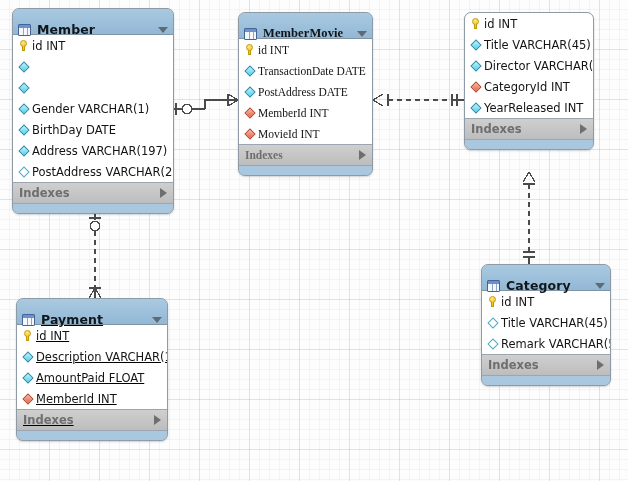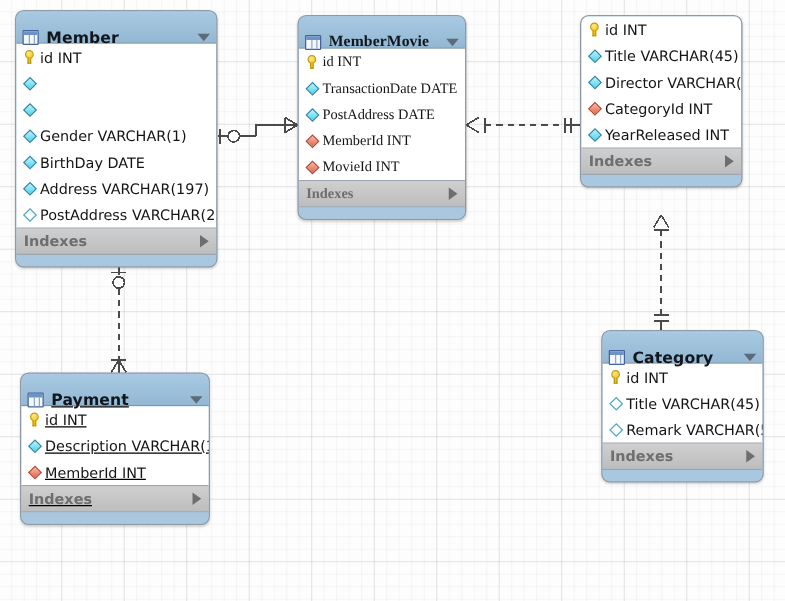--- a/index.html
+++ b/index.html
@@ -279,20 +279,24 @@
       <div class="tbl-body">
         <div class="col">
           <span class="ic ic-key"></span>
           <span>id INT</span>
         </div>
         <div class="col">
           <span class="ic ic-dia d-cyan"></span>
           <span>Description VARCHAR(100)</span>
         </div>
         <div class="col">
+          <span class="ic ic-dia d-cyan"></span>
+          <span>AmountPaid FLOAT</span>
+        </div>
+        <div class="col">
           <span class="ic ic-dia d-red"></span>
           <span>MemberId INT</span>
         </div>
       </div>
       <div class="tbl-index">
         <span class="idx-label">Indexes</span>
         <span class="idx-caret"></span>
       </div>
       <div class="tbl-foot"></div>
     </div>

